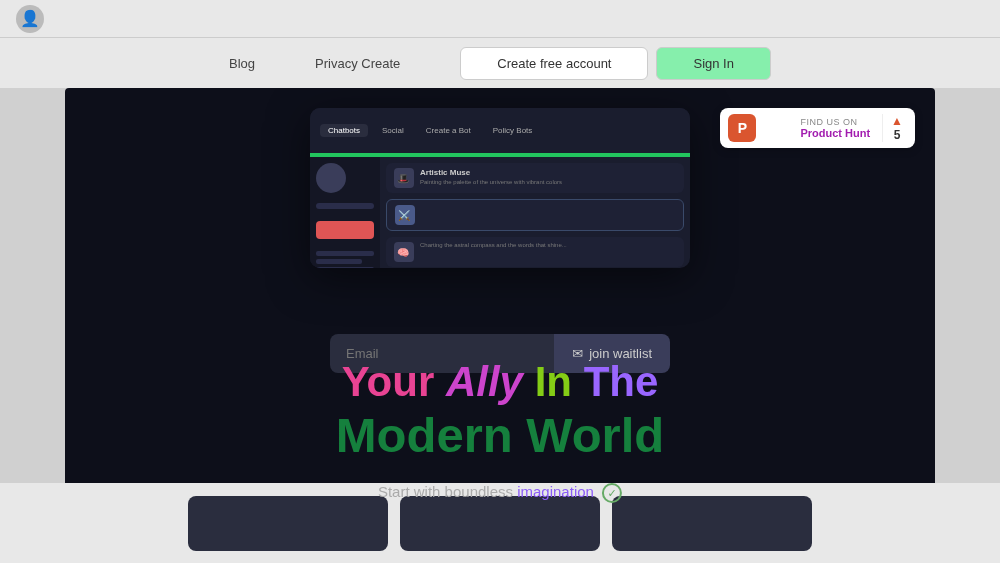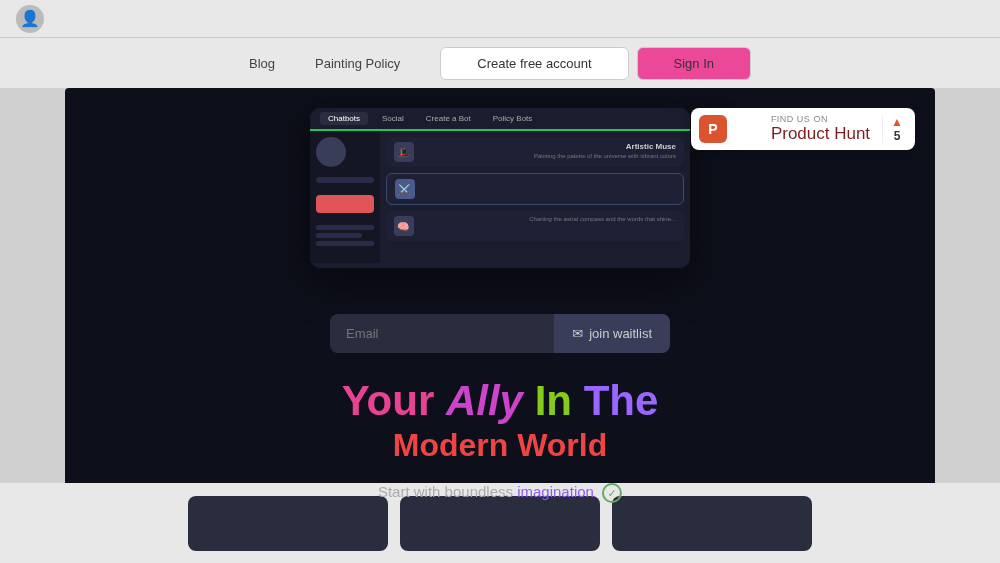--- a/index.html
+++ b/index.html
@@ -45,21 +45,21 @@
     }
 
     
     .navbar {
       width: 100%;
       height: 50px;
       background: #e8e8e8;
       display: flex;
       align-items: center;
       justify-content: center;
-      gap: 40px;
+      gap: 60px;
       position: relative;
       z-index: 5;
     }
     .navbar-link {
       font-size: 13px;
       color: #444;
       text-decoration: none;
       cursor: pointer;
     }
     .navbar-btn {
@@ -68,21 +68,21 @@
       font-size: 13px;
       cursor: pointer;
       border: none;
     }
     .navbar-btn-outline {
       background: white;
       border: 1px solid #ccc;
       color: #333;
     }
     .navbar-btn-primary {
-      background: #ec4899;
+      background: #86efac;
       border: 1px solid #ccc;
       color: #333;
     }
     .navbar-actions {
       display: flex;
       gap: 8px;
     }
 
     
     .hero {
@@ -126,23 +126,23 @@
       flex-direction: column;
       margin-left: 36px;
     }
     .ph-find-text {
       font-size: 9px;
       color: #888;
       text-transform: uppercase;
       letter-spacing: 0.5px;
     }
     .ph-name {
-      font-size: 17px;
-      font-weight: 400;
-      color: #7f1d1d;
+      font-size: 11px;
+      font-weight: 700;
+      color: #a21caf;
     }
     .ph-score {
       display: flex;
       flex-direction: column;
       align-items: center;
       border-left: 1px solid #eee;
       padding-left: 8px;
       margin-left: 4px;
     }
     .ph-arrow {
@@ -165,23 +165,23 @@
       height: 160px;
       background: #1a1d2e;
       border-radius: 10px;
       overflow: hidden;
       box-shadow: 0 10px 40px rgba(0,0,0,0.5);
     }
     .app-preview-tabs {
       display: flex;
       align-items: center;
       gap: 6px;
-      padding: 4px 10px;
+      padding: 16px 10px;
       background: #1a1d2e;
-      border-bottom: 2px solid #22c55e;
+      border-bottom: 4px solid #22c55e;
       font-size: 9px;
       color: #aaa;
     }
     .app-tab {
       padding: 2px 8px;
       border-radius: 4px;
       font-size: 8px;
       color: #aaa;
       cursor: pointer;
     }
@@ -256,21 +256,21 @@
       height: 20px;
       border-radius: 4px;
       background: #3a3d5a;
       flex-shrink: 0;
       overflow: hidden;
       display: flex;
       align-items: center;
       justify-content: center;
       font-size: 10px;
     }
-    .bot-info { flex: 1; text-align: right; }
+    .bot-info { flex: 1; }
     .bot-name {
       font-size: 8px;
       color: #ccc;
       font-weight: 600;
       margin-bottom: 2px;
     }
     .bot-desc {
       font-size: 6px;
       color: #777;
       line-height: 1.3;
@@ -283,21 +283,21 @@
       height: 6px;
       background: linear-gradient(90deg, #e05555 60%, #2a2d4a 60%);
       border-radius: 3px;
       margin-top: 4px;
       width: 70%;
     }
 
     
     .cta-section {
       position: absolute;
-      bottom: 210px;
+      bottom: 190px;
       left: 50%;
       transform: translateX(-50%);
       display: flex;
       gap: 0;
       width: 340px;
       z-index: 5;
     }
     .email-input {
       flex: 1;
       background: #2a2d3e;
@@ -339,23 +339,23 @@
       font-size: 42px;
       font-weight: 800;
       line-height: 1.1;
       margin-bottom: 4px;
     }
     .word-your { color: #e84393; margin-top: 12px; }
     .word-ally { color: #cc44cc; font-style: italic; }
     .word-in { color: #84cc16; }
     .word-the { color: #9966ff; }
     .title-line2 {
-      font-size: 32px;
+      font-size: 49px;
       font-weight: 800;
-      color: #ef4444;
+      color: #15803d;
       line-height: 1.1;
     }
     .hero-subtitle {
       position: absolute;
       bottom: 60px;
       left: 50%;
       transform: translateX(-50%);
       text-align: center;
       font-size: 15px;
       color: #aaa;
@@ -407,21 +407,21 @@
 <div class="os-bar">
   <div class="os-avatar">
     <span>👤</span>
   </div>
 </div>
 
 <div class="browser-area">
 
   <div class="navbar">
     <a class="navbar-link">Blog</a>
-    <a class="navbar-link">Painting Policy</a>
+    <a class="navbar-link">Privacy Create</a>
     <div class="navbar-actions">
       <button class="navbar-btn navbar-btn-outline">Create free account</button>
       <button class="navbar-btn navbar-btn-primary">Sign In</button>
     </div>
   </div>
 
   <div class="hero">
 
     <div class="product-hunt-badge">
       <div class="ph-logo">P</div>

